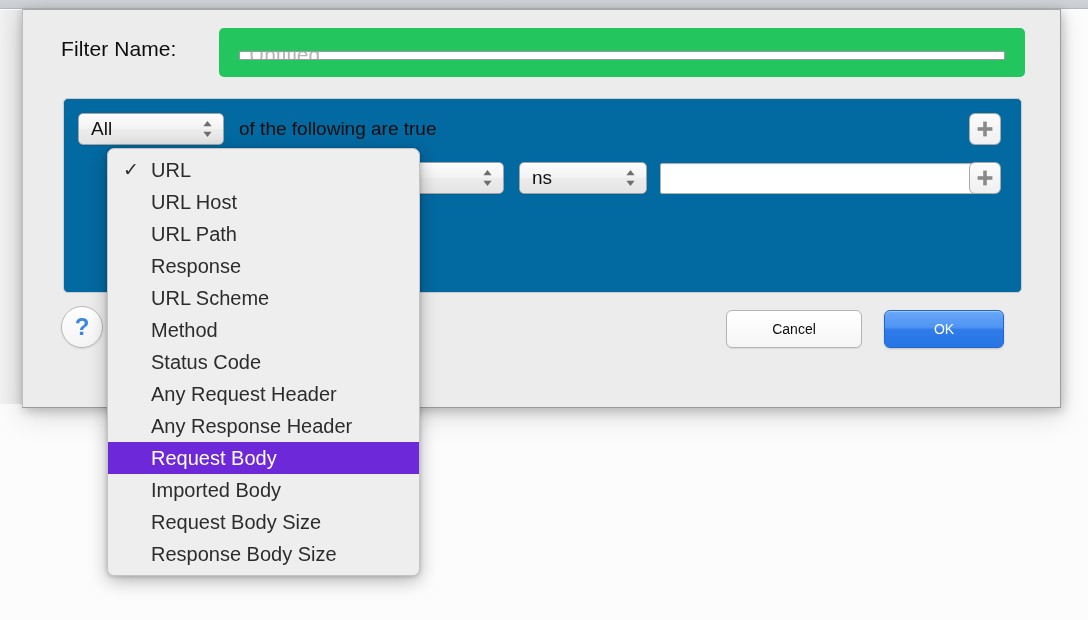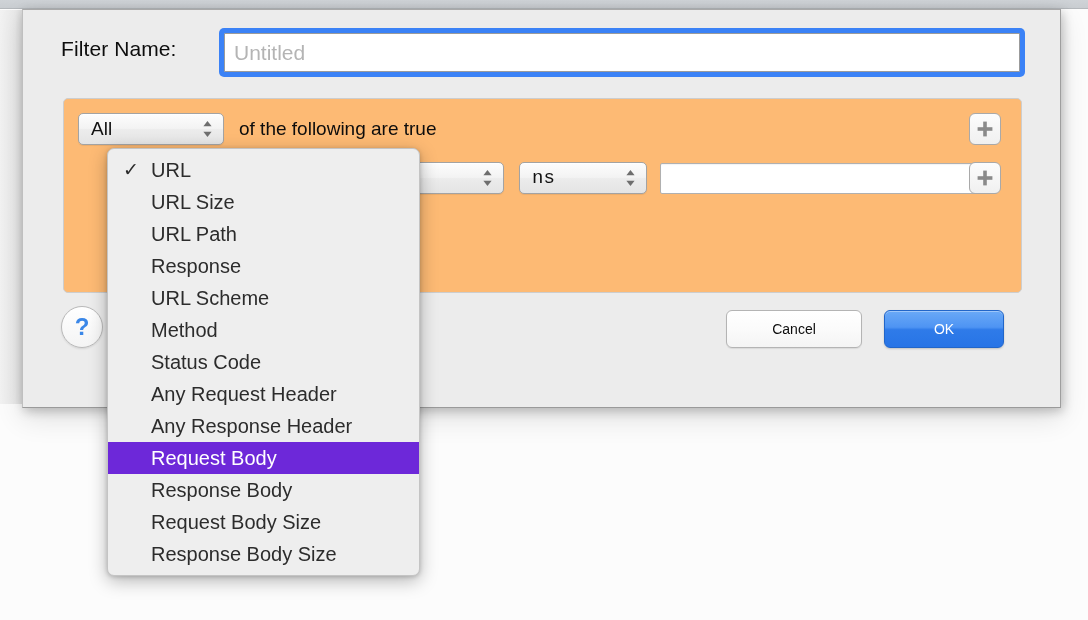--- a/index.html
+++ b/index.html
@@ -61,43 +61,43 @@
     font-size: 21px;
     color: #0d0d0d;
     letter-spacing: 0.1px;
     white-space: nowrap;
     text-align: right;
   }
   .name-field-wrap {
     position: absolute;
     left: 196px; top: 5px;
     width: 806px; height: 49px;
-    background: #3b82f6;
+    background: #22c55e;
     border-radius: 5px;
-    padding: 5px;
+    padding: 20px;
   }
   .name-field {
     width: 100%; height: 100%;
     background: #ffffff;
     border: 1px solid #9b9b9b;
     border-radius: 1px;
     font-family: "Liberation Sans", sans-serif;
     font-size: 21px;
     color: #111;
     padding: 0 9px;
     outline: none;
   }
   .name-field::placeholder { color: #b4b4b4; }
 
   
   .rules-panel {
     position: absolute;
     left: 40px; top: 88px;
     width: 959px; height: 195px;
-    background: #fdba74;
+    background: #0369a1;
     border: 1px solid #cdcdcd;
     border-radius: 5px;
   }
 
   .rule-row { position: absolute; left: 0; width: 100%; height: 40px; }
   .rule-row.row0 { top: 10px; }
   .rule-row.row1 { top: 59px; }
 
   
   .popup {
@@ -119,21 +119,21 @@
   .popup .stepper {
     position: absolute;
     right: 9px; top: 50%;
     transform: translateY(-50%);
     width: 13px; height: 22px;
   }
   .popup .stepper svg { display: block; }
 
   .popup-all { left: 14px; top: 4px; width: 146px; }
   .popup-field { left: 115px; top: 4px; width: 325px; }
-  .popup-op { left: 455px; top: 4px; width: 128px; font-family: Liberation Mono, monospace; }
+  .popup-op { left: 455px; top: 4px; width: 128px; }
 
   .rule-text {
     position: absolute;
     left: 175px; top: 50%;
     transform: translateY(-50%);
     font-size: 19px;
     color: #0d0d0d;
     white-space: nowrap;
   }
 
@@ -311,27 +311,27 @@
     </div>
 
     <div class="help-btn">?</div>
     <div class="btn btn-cancel">Cancel</div>
     <div class="btn btn-ok">OK</div>
 
   </div>
 
   <div class="menu" id="menu-root">
       <div class="menu-item"><span class="check">✓</span><span>URL</span></div>
-      <div class="menu-item"><span class="check"></span><span>URL Size</span></div>
+      <div class="menu-item"><span class="check"></span><span>URL Host</span></div>
       <div class="menu-item"><span class="check"></span><span>URL Path</span></div>
       <div class="menu-item"><span class="check"></span><span>Response</span></div>
       <div class="menu-item"><span class="check"></span><span>URL Scheme</span></div>
       <div class="menu-item"><span class="check"></span><span>Method</span></div>
       <div class="menu-item"><span class="check"></span><span>Status Code</span></div>
       <div class="menu-item"><span class="check"></span><span>Any Request Header</span></div>
       <div class="menu-item"><span class="check"></span><span>Any Response Header</span></div>
       <div class="menu-item selected"><span class="check"></span><span>Request Body</span></div>
-      <div class="menu-item"><span class="check"></span><span>Response Body</span></div>
+      <div class="menu-item"><span class="check"></span><span>Imported Body</span></div>
       <div class="menu-item"><span class="check"></span><span>Request Body Size</span></div>
       <div class="menu-item"><span class="check"></span><span>Response Body Size</span></div>
     </div>
 
 </div>
 
 </body></html>

